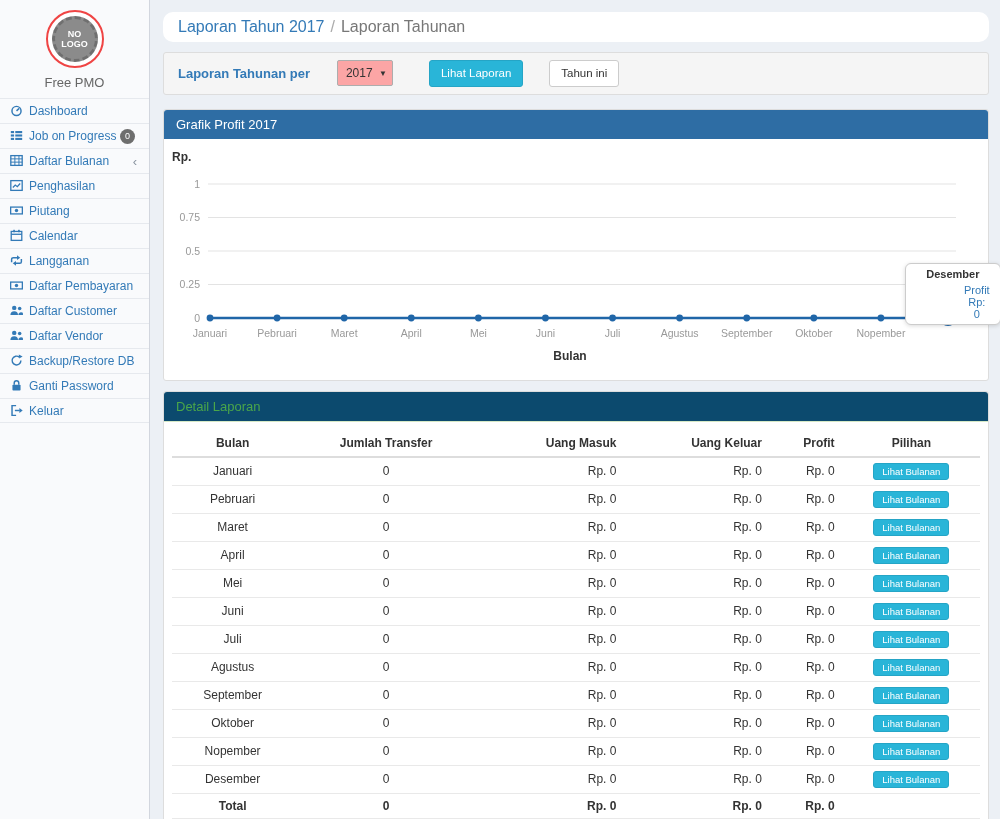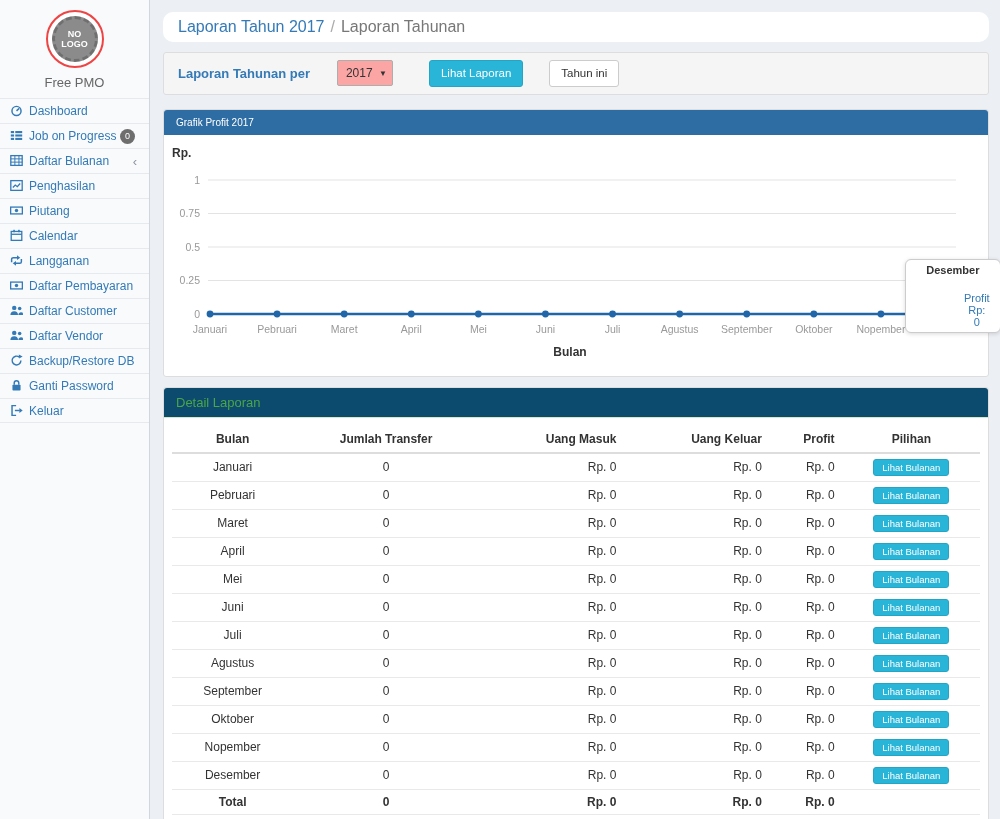--- a/index.html
+++ b/index.html
@@ -42,31 +42,31 @@
                  font-size:12px; color:#333; display:flex; align-items:center; justify-content:space-between;
                  padding:0 5px 0 8px; cursor:pointer; }
   .year-select .arrow { font-size:8px; color:#333; }
   .btn { display:inline-block; border-radius:3px; font-size:11.5px; padding:5px 11px; cursor:pointer;
          border:1px solid transparent; line-height:1.3; }
   .btn-info { background:#29b5d8; border-color:#25a5c6; color:#fff; margin-left:16px; }
   .btn-default { background:#fff; border-color:#ccc; color:#333; margin-left:6px; }
 
   .panel { background:#fff; border:1px solid #ddd; border-radius:3px; }
   .panel-chart { margin-top:14px; }
-  .heading-primary { background:#2e6da4; color:#fff; font-size:10px; padding:7px 12px;
+  .heading-primary { background:#2e6da4; color:#fff; font-size:13px; padding:7px 12px;
                      border-radius:3px 3px 0 0; }
   .heading-success { background:#0c4a6e; color:#4aa64a; font-size:13px; padding:7px 12px;
                      border-radius:3px 3px 0 0; border-bottom:1px solid #d6e9c6; }
 
   .chart-body { position:relative; padding:8px 6px; height:241px; }
   .chart-tooltip { position:absolute; left:741px; top:124px; background:#fff; border:1px solid #ccc;
                    border-radius:6px; box-shadow:0 1px 4px rgba(0,0,0,.15); padding:4px 10px;
                    text-align:center; z-index:2; }
   .chart-tooltip .tt-label { font-weight:bold; font-size:11px; color:#333; }
-  .chart-tooltip .tt-value { font-size:11px; color:#337ab7; margin-top:16px;padding-left:48px; }
+  .chart-tooltip .tt-value { font-size:11px; color:#337ab7; margin-top:4px;padding-left:48px; }
 
   .panel-detail { margin-top:10px; margin-bottom:10px; }
   .detail-body { padding:8px 8px 14px; }
   table.report { width:100%; border-collapse:collapse; font-size:12px; }
   table.report th { font-weight:bold; padding:6px 8px; border-bottom:2px solid #ddd; }
   table.report td { padding:5px 8px; border-bottom:1px solid #e9e9e9; color:#333; }
   .al-c { text-align:center; } .al-r { text-align:right; }
   .row-total td { font-weight:bold; }
   .btn-xs { font-size:9.5px; padding:2px 8px; border-radius:3px; background:#29b5d8; color:#fff;
             border:1px solid #25a5c6; cursor:pointer; display:inline-block; }

